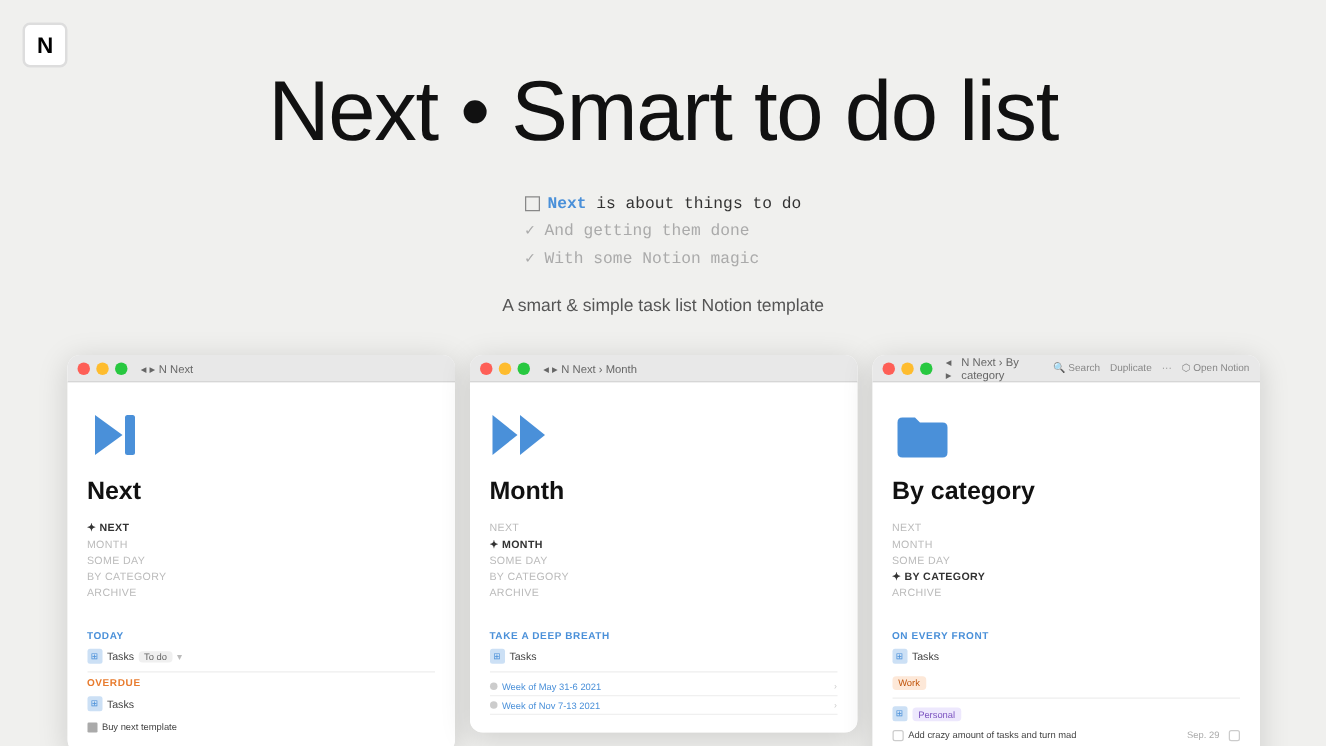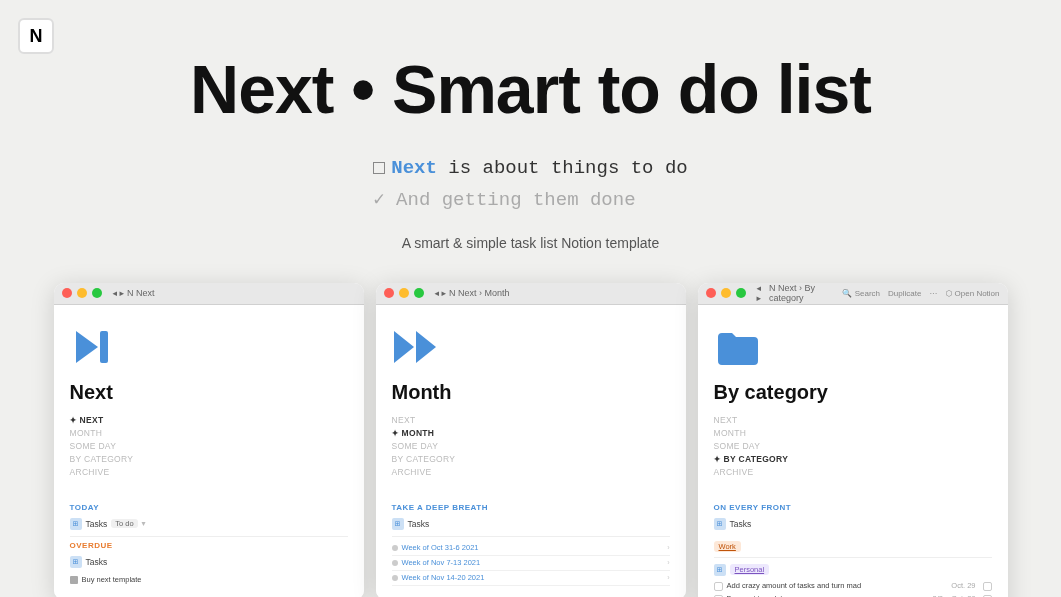--- a/index.html
+++ b/index.html
@@ -35,31 +35,31 @@
       display: flex;
       align-items: center;
       justify-content: center;
       font-weight: 900;
       font-size: 18px;
       color: #000;
     }
 
     .main-title {
       font-size: 68px;
-      font-weight: 700;
+      font-weight: 400;
       color: #111;
       letter-spacing: -1px;
       margin-top: 30px;
       margin-bottom: 24px;
       text-align: left;
     }
 
     .subtitle-block {
       font-family: 'Courier New', Courier, monospace;
-      font-size: 19px;
+      font-size: 13px;
       line-height: 1.7;
       text-align: left;
       margin-bottom: 18px;
     }
 
     .subtitle-line1 {
       display: flex;
       align-items: center;
       gap: 6px;
     }
@@ -307,21 +307,20 @@
     }
 
     .cat-tag {
       display: inline-block;
       background: #fde8d8;
       color: #c0540a;
       border-radius: 3px;
       padding: 1px 5px;
       font-size: 7.5px;
       margin-right: 3px;
-      text-decoration: underline;
     }
     .cat-tag.purple {
       background: #ede8fd;
       color: #7c54c0;
     }
 
     .date-col {
       margin-left: auto;
       font-size: 7.5px;
       color: #aaa;
@@ -355,20 +354,21 @@
   <h1 class="main-title">Next • Smart to do list</h1>
 
   <div class="subtitle-block">
     <div class="subtitle-line1">
       <span class="checkbox-icon"></span>
       <span>
         <span class="next-highlight">Next</span><span class="subtitle-text"> is about things to do</span>
       </span>
     </div>
     <div class="subtitle-check">✓  And getting them done</div>
+    <div class="subtitle-check">✓  With some Notion magic</div>
   </div>
 
   <p class="tagline">A smart &amp; simple task list Notion template</p>
 
   <div class="screenshots-row">
 
     <div class="screenshot-window">
       <div class="window-titlebar">
         <div class="dot dot-red"></div>
         <div class="dot dot-yellow"></div>
@@ -459,31 +459,26 @@
             <div class="db-icon blue">⊞</div>
             <span>Tasks</span>
           </div>
         </div>
 
         <hr class="divider-line">
 
         <div class="task-list">
           <div class="week-item">
             <div class="week-bullet"></div>
-            <span class="week-text">Week of Oct 31-6 2021</span>
+            <span class="week-text">Week of May 31-6 2021</span>
             <span class="week-arrow">›</span>
           </div>
           <div class="week-item">
             <div class="week-bullet"></div>
             <span class="week-text">Week of Nov 7-13 2021</span>
-            <span class="week-arrow">›</span>
-          </div>
-          <div class="week-item">
-            <div class="week-bullet"></div>
-            <span class="week-text">Week of Nov 14-20 2021</span>
             <span class="week-arrow">›</span>
           </div>
         </div>
       </div>
     </div>
 
     <div class="screenshot-window">
       <div class="window-titlebar">
         <div class="dot dot-red"></div>
         <div class="dot dot-yellow"></div>
@@ -531,21 +526,21 @@
 
         <div class="category-section">
           <div style="display:flex;align-items:center;gap:4px;margin-bottom:3px;">
             <div class="db-icon blue">⊞</div>
             <span class="cat-tag purple">Personal</span>
           </div>
           <div class="task-list">
             <div class="task-item">
               <div class="checkbox-sm"></div>
               <span style="flex:1;">Add crazy amount of tasks and turn mad</span>
-              <span class="date-col">Oct. 29</span>
+              <span class="date-col">Sep. 29</span>
               <div class="checkbox-sm" style="margin-left:3px;"></div>
             </div>
             <div class="task-item">
               <div class="checkbox-sm"></div>
               <span style="flex:1;">Buy next template</span>
               <span class="date-col">3/2 » Oct. 28</span>
               <div class="checkbox-sm" style="margin-left:3px;"></div>
             </div>
 
           </div>

